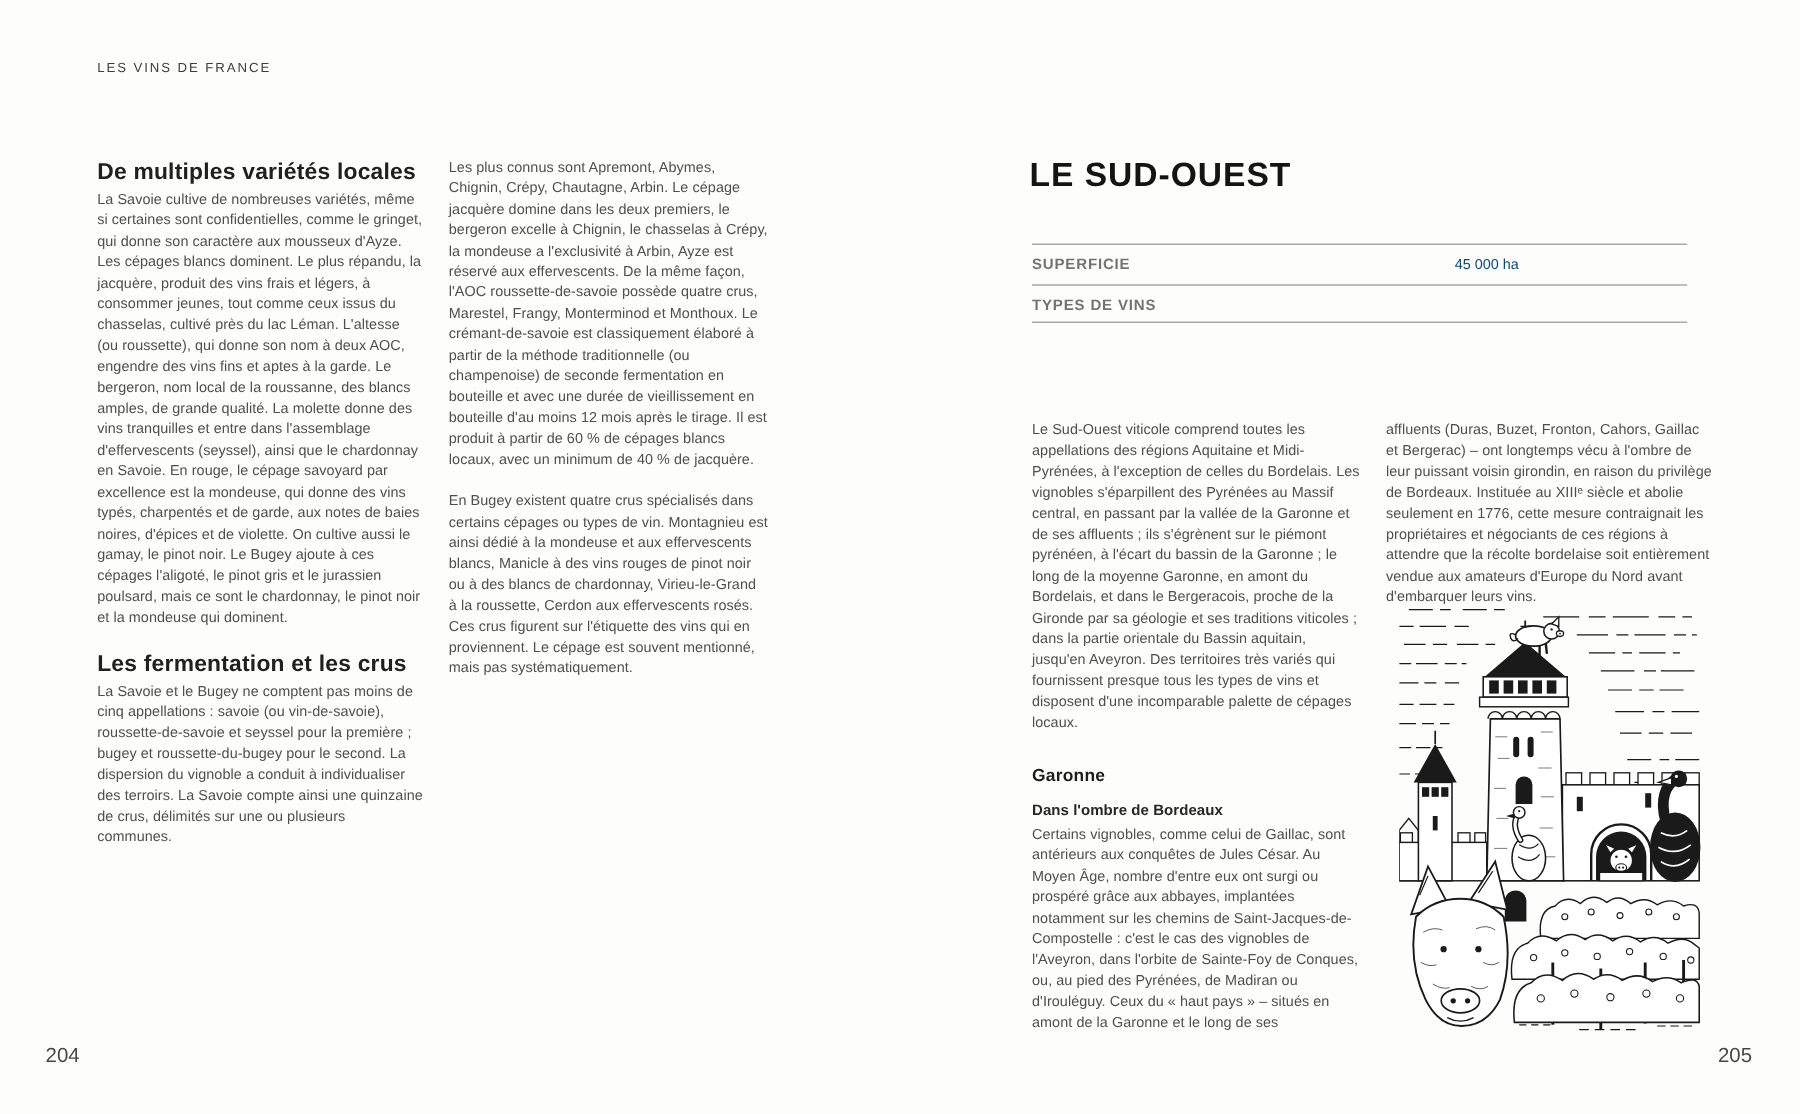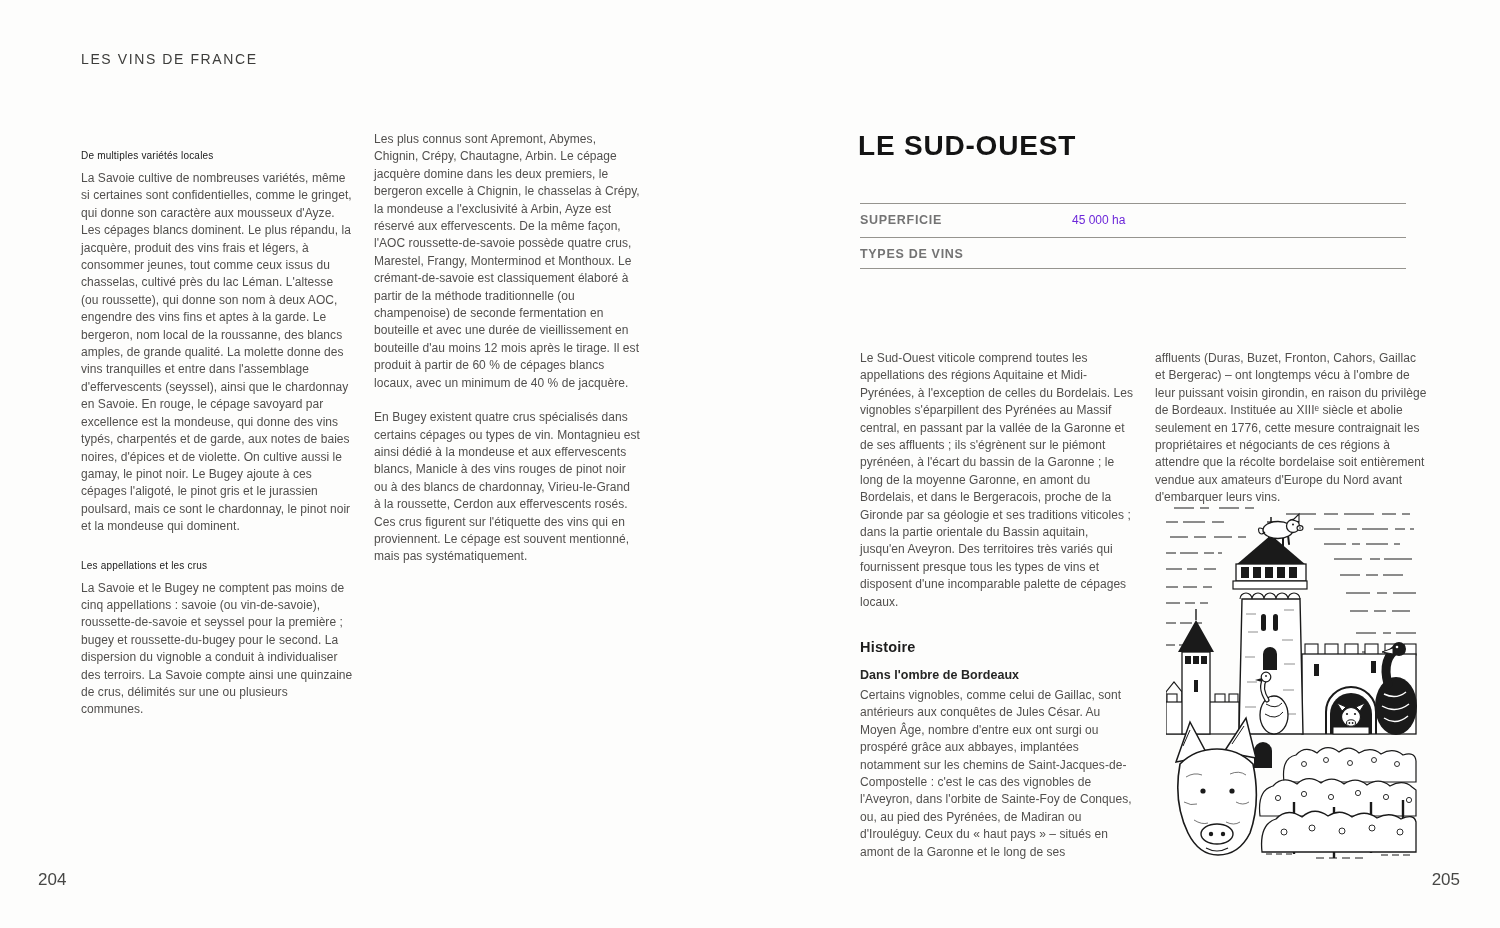--- a/index.html
+++ b/index.html
@@ -6,35 +6,35 @@
   body{
     width:1500px;height:928px;
     background:#fdfdfc;
     font-family:"Liberation Sans",sans-serif;
     position:relative;
     -webkit-font-smoothing:antialiased;
   }
   #spread{position:absolute;inset:0;background:#fdfdfc;overflow:hidden;}
   .running-head{
     position:absolute;left:81px;top:51px;
-    font-size:14px;letter-spacing:1.6px;color:#3d3d3b;font-weight:400;
+    font-size:11px;letter-spacing:1.6px;color:#3d3d3b;font-weight:400;
   }
   .pagenum{position:absolute;top:870px;font-size:17px;color:#474745;}
   #pagenum-left{left:38px;}
   #pagenum-right{left:1418px;width:42px;text-align:right;}
 
   .col{position:absolute;font-size:12px;line-height:17.4px;color:#514f4d;letter-spacing:0.05px;}
   #left-col-1{left:81px;top:131px;width:272px;}
   #left-col-2{left:374px;top:131px;width:266px;}
   #right-col-1{left:860px;top:350px;width:274px;}
   #right-col-2{left:1155px;top:350px;width:274px;}
 
   .subhead{
-    font-size:10px;font-weight:normal;color:#202020;
-    letter-spacing:0.2px;line-height:18px;margin:16px 0 5px 0;
+    font-size:19px;font-weight:bold;color:#202020;
+    letter-spacing:0.2px;line-height:18px;margin:4px 0 5px 0;
   }
   .subhead.later{margin-top:21px;}
   .para{margin:0;}
   .para + .para{margin-top:17px;}
 
   .section-head{
     font-size:14.5px;font-weight:bold;color:#1d1d1d;
     margin:28px 0 10px 0;letter-spacing:0.2px;
   }
   .sub-sub{
@@ -50,37 +50,37 @@
   .fact-row{
     display:flex;border-top:1px solid #96948f;padding:8px 0 7px 0;
   }
   .fact-row.last{border-bottom:1px solid #96948f;}
   .fact-label{
     width:212px;flex:none;
     font-size:12.5px;font-weight:bold;letter-spacing:0.7px;color:#737373;
     padding-top:1px;
   }
   .fact-value{
-    font-size:12px;line-height:17.5px;color:#6d28d9;width:334px;
+    font-size:12px;line-height:17.5px;color:#0c4a6e;width:334px;text-align:center;
   }
 
   #illustration{position:absolute;left:1166px;top:502px;width:252px;height:360px;}
   svg .ln{stroke:#1a1a1a;fill:none;}
 </style>
 </head>
 <body>
 
 <div id="spread">
 
   <div class="running-head">LES VINS DE FRANCE</div>
 
   <div class="col" id="left-col-1">
     <div class="subhead">De multiples variétés locales</div>
     <p class="para">La Savoie cultive de nombreuses variétés, même si certaines sont confidentielles, comme le gringet, qui donne son caractère aux mousseux d'Ayze. Les cépages blancs dominent. Le plus répandu, la jacquère, produit des vins frais et légers, à consommer jeunes, tout comme ceux issus du chasselas, cultivé près du lac Léman. L'altesse (ou roussette), qui donne son nom à deux AOC, engendre des vins fins et aptes à la garde. Le bergeron, nom local de la roussanne, des blancs amples, de grande qualité. La molette donne des vins tranquilles et entre dans l'assemblage d'effervescents (seyssel), ainsi que le chardonnay en Savoie. En rouge, le cépage savoyard par excellence est la mondeuse, qui donne des vins typés, charpentés et de garde, aux notes de baies noires, d'épices et de violette. On cultive aussi le gamay, le pinot noir. Le Bugey ajoute à ces cépages l'aligoté, le pinot gris et le jurassien poulsard, mais ce sont le chardonnay, le pinot noir et la mondeuse qui dominent.</p>
-    <div class="subhead later">Les appellations et les crus</div>
+    <div class="subhead later">Les fermentation et les crus</div>
     <p class="para">La Savoie et le Bugey ne comptent pas moins de cinq appellations : savoie (ou vin-de-savoie), roussette-de-savoie et seyssel pour la première ; bugey et roussette-du-bugey pour le second. La dispersion du vignoble a conduit à individualiser des terroirs. La Savoie compte ainsi une quinzaine de crus, délimités sur une ou plusieurs communes.</p>
   </div>
 
   <div class="col" id="left-col-2">
     <p class="para">Les plus connus sont Apremont, Abymes, Chignin, Crépy, Chautagne, Arbin. Le cépage jacquère domine dans les deux premiers, le bergeron excelle à Chignin, le chasselas à Crépy, la mondeuse a l'exclusivité à Arbin, Ayze est réservé aux effervescents. De la même façon, l'AOC roussette-de-savoie possède quatre crus, Marestel, Frangy, Monterminod et Monthoux. Le crémant-de-savoie est classiquement élaboré à partir de la méthode traditionnelle (ou champenoise) de seconde fermentation en bouteille et avec une durée de vieillissement en bouteille d'au moins 12 mois après le tirage. Il est produit à partir de 60 % de cépages blancs locaux, avec un minimum de 40 % de jacquère.</p>
     <p class="para">En Bugey existent quatre crus spécialisés dans certains cépages ou types de vin. Montagnieu est ainsi dédié à la mondeuse et aux effervescents blancs, Manicle à des vins rouges de pinot noir ou à des blancs de chardonnay, Virieu-le-Grand à la roussette, Cerdon aux effervescents rosés. Ces crus figurent sur l'étiquette des vins qui en proviennent. Le cépage est souvent mentionné, mais pas systématiquement.</p>
   </div>
 
   <div id="region-title">LE SUD-OUEST</div>
 
@@ -89,21 +89,21 @@
       <div class="fact-label">SUPERFICIE</div>
       <div class="fact-value">45 000 ha</div>
     </div>
     <div class="fact-row last">
       <div class="fact-label">TYPES DE VINS</div>
     </div>
   </div>
 
   <div class="col" id="right-col-1">
     <p class="para">Le Sud-Ouest viticole comprend toutes les appellations des régions Aquitaine et Midi-Pyrénées, à l'exception de celles du Bordelais. Les vignobles s'éparpillent des Pyrénées au Massif central, en passant par la vallée de la Garonne et de ses affluents ; ils s'égrènent sur le piémont pyrénéen, à l'écart du bassin de la Garonne ; le long de la moyenne Garonne, en amont du Bordelais, et dans le Bergeracois, proche de la Gironde par sa géologie et ses traditions viticoles ; dans la partie orientale du Bassin aquitain, jusqu'en Aveyron. Des territoires très variés qui fournissent presque tous les types de vins et disposent d'une incomparable palette de cépages locaux.</p>
-    <div class="section-head">Histoire</div>
+    <div class="section-head">Garonne</div>
     <div class="sub-sub">Dans l'ombre de Bordeaux</div>
     <p class="para">Certains vignobles, comme celui de Gaillac, sont antérieurs aux conquêtes de Jules César. Au Moyen Âge, nombre d'entre eux ont surgi ou prospéré grâce aux abbayes, implantées notamment sur les chemins de Saint-Jacques-de-Compostelle : c'est le cas des vignobles de l'Aveyron, dans l'orbite de Sainte-Foy de Conques, ou, au pied des Pyrénées, de Madiran ou d'Irouléguy. Ceux du « haut pays » – situés en amont de la Garonne et le long de ses</p>
   </div>
 
   <div class="col" id="right-col-2">
     <p class="para">affluents (Duras, Buzet, Fronton, Cahors, Gaillac et Bergerac) – ont longtemps vécu à l'ombre de leur puissant voisin girondin, en raison du privilège de Bordeaux. Instituée au XIIIᵉ siècle et abolie seulement en 1776, cette mesure contraignait les propriétaires et négociants de ces régions à attendre que la récolte bordelaise soit entièrement vendue aux amateurs d'Europe du Nord avant d'embarquer leurs vins.</p>
   </div>
 
   <div id="illustration">
     <svg viewBox="0 0 252 360" width="252" height="360" xmlns="http://www.w3.org/2000/svg">

